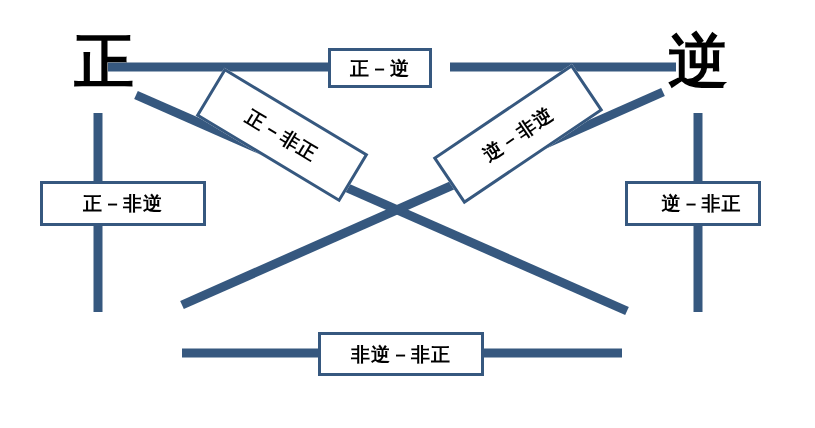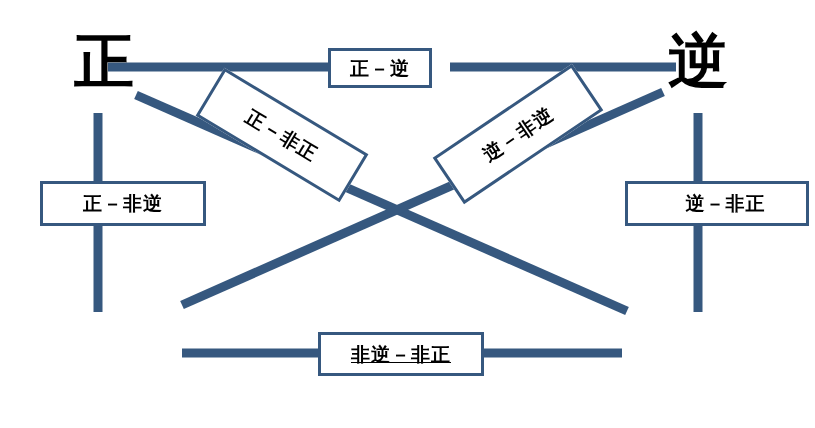--- a/index.html
+++ b/index.html
@@ -52,27 +52,27 @@
     display: flex;
     align-items: center;
     justify-content: center;
     box-sizing: border-box;
     letter-spacing: 1px;
   }
   .lbl-top {
     left: 328px; top: 48px; width: 104px; height: 40px;
   }
   .lbl-bottom {
-    left: 318px; top: 332px; width: 166px; height: 44px; text-decoration: underline;
+    left: 318px; top: 332px; width: 166px; height: 44px;
   }
   .lbl-left {
     left: 14px; top: 181px; width: 166px; height: 45px; margin-left: 26px;
   }
   .lbl-right {
-    left: 625px; top: 181px; width: 184px; height: 45px; padding-left: 17px;
+    left: 625px; top: 181px; width: 136px; height: 45px; padding-left: 17px;
   }
   .lbl-diag-left {
     left: 198px; top: 107px; width: 168px; height: 56px;
     transform: rotate(31deg);
     transform-origin: 50% 50%;
   }
   .lbl-diag-right {
     left: 434px; top: 106px; width: 168px; height: 56px;
     transform: rotate(-34deg);
     transform-origin: 50% 50%;

